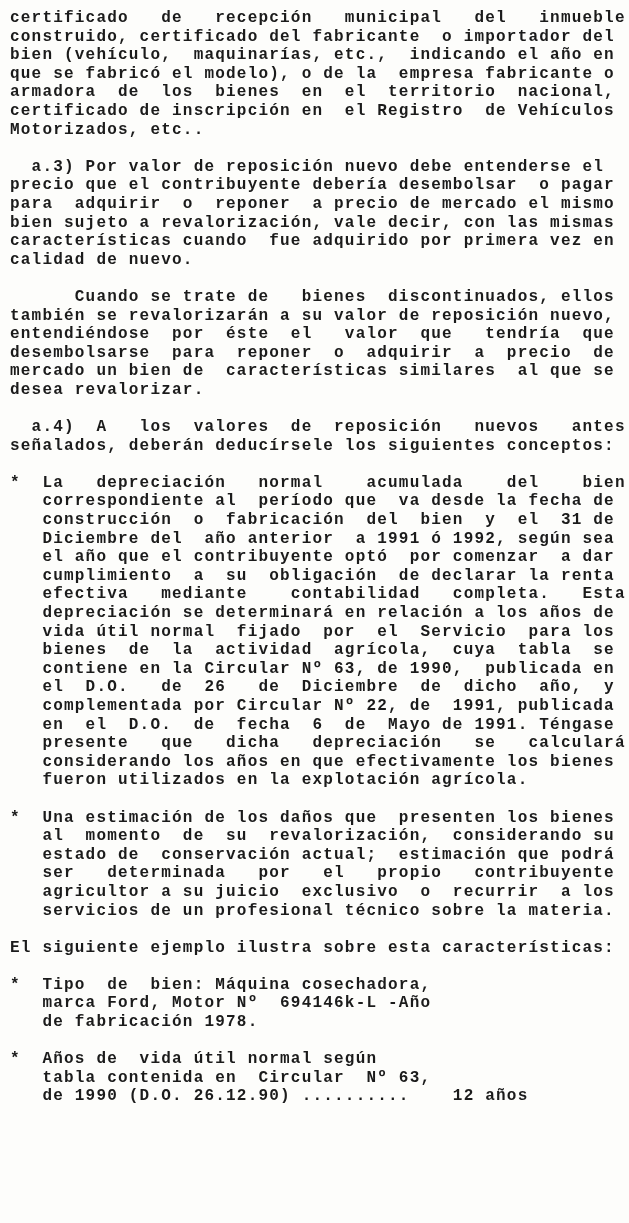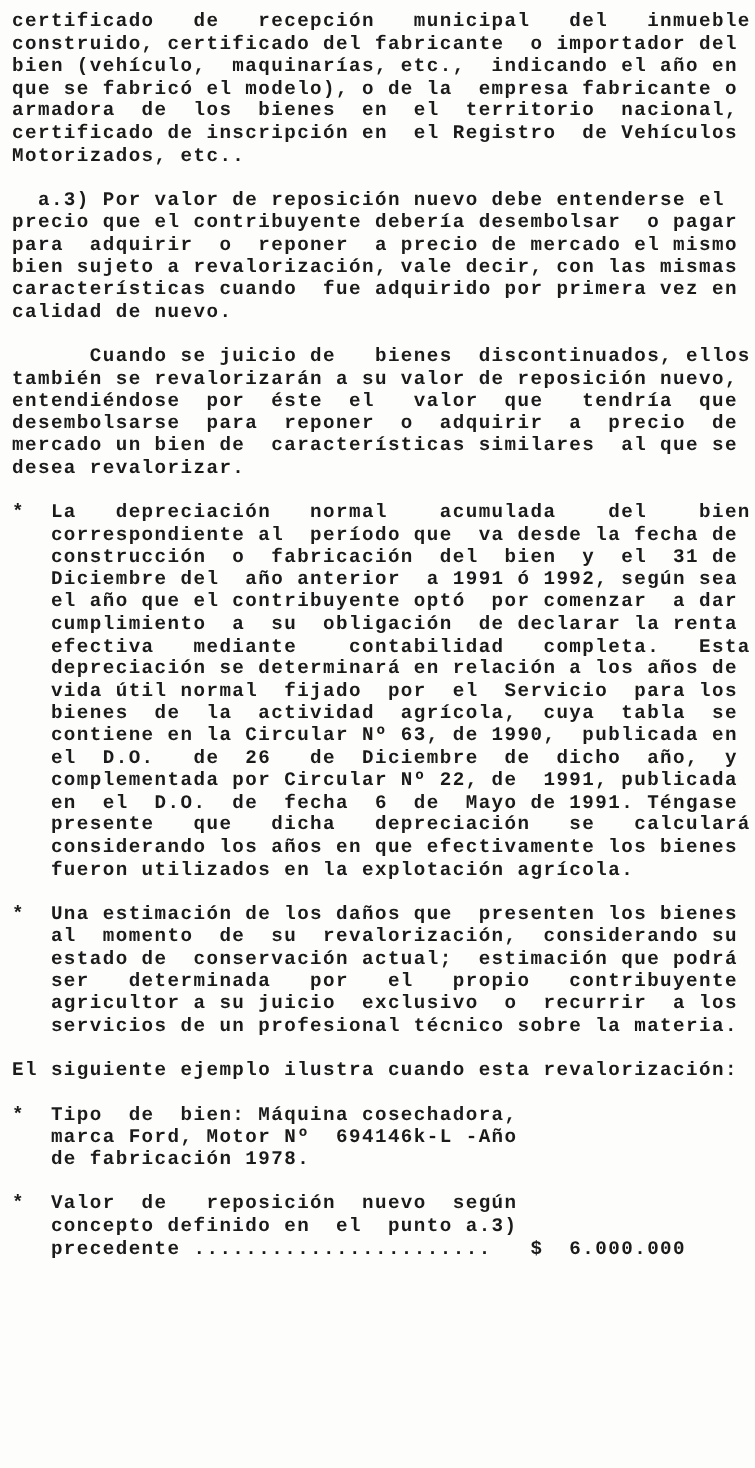--- a/index.html
+++ b/index.html
@@ -46,27 +46,29 @@
 certificado de inscripción en  el Registro  de Vehículos
 Motorizados, etc..</div>
 
   <div class="para">  a.3) Por valor de reposición nuevo debe entenderse el
 precio que el contribuyente debería desembolsar  o pagar
 para  adquirir  o  reponer  a precio de mercado el mismo
 bien sujeto a revalorización, vale decir, con las mismas
 características cuando  fue adquirido por primera vez en
 calidad de nuevo.</div>
 
-  <div class="para">      Cuando se juicio de   bienes  discontinuados, ellos
+  <div class="para">      Cuando se trate de   bienes  discontinuados, ellos
 también se revalorizarán a su valor de reposición nuevo,
 entendiéndose  por  éste  el   valor  que   tendría  que
 desembolsarse  para  reponer  o  adquirir  a  precio  de
 mercado un bien de  características similares  al que se
 desea revalorizar.</div>
 
+  <div class="para">  a.4)  A   los  valores  de  reposición   nuevos   antes
+señalados, deberán deducírsele los siguientes conceptos:</div>
 
   <div class="para">*  La   depreciación   normal    acumulada    del    bien
    correspondiente al  período que  va desde la fecha de
    construcción  o  fabricación  del  bien  y  el  31 de
    Diciembre del  año anterior  a 1991 ó 1992, según sea
    el año que el contribuyente optó  por comenzar  a dar
    cumplimiento  a  su  obligación  de declarar la renta
    efectiva   mediante    contabilidad   completa.   Esta
    depreciación se determinará en relación a los años de
    vida útil normal  fijado  por  el  Servicio  para los
@@ -79,25 +81,25 @@
    considerando los años en que efectivamente los bienes
    fueron utilizados en la explotación agrícola.</div>
 
   <div class="para">*  Una estimación de los daños que  presenten los bienes
    al  momento  de  su  revalorización,  considerando su
    estado de  conservación actual;  estimación que podrá
    ser   determinada   por   el   propio   contribuyente
    agricultor a su juicio  exclusivo  o  recurrir  a los
    servicios de un profesional técnico sobre la materia.</div>
 
-  <div class="para">El siguiente ejemplo ilustra cuando esta revalorización:</div>
+  <div class="para">El siguiente ejemplo ilustra sobre esta características:</div>
 
 
   <div class="para">*  Tipo  de  bien: Máquina cosechadora,
    marca Ford, Motor Nº  694146k-L -Año
    de fabricación 1978.</div>
 
+  <div class="para">*  Años de  vida útil normal según
+   tabla contenida en  Circular  Nº 63,
+   de 1990 (D.O. 26.12.90) ..........    12 años</div>
 
-  <div class="para">*  Valor  de   reposición  nuevo  según
-   concepto definido en  el  punto a.3)
-   precedente .......................   $  6.000.000</div>
 
 </div>
 
 </body></html>

